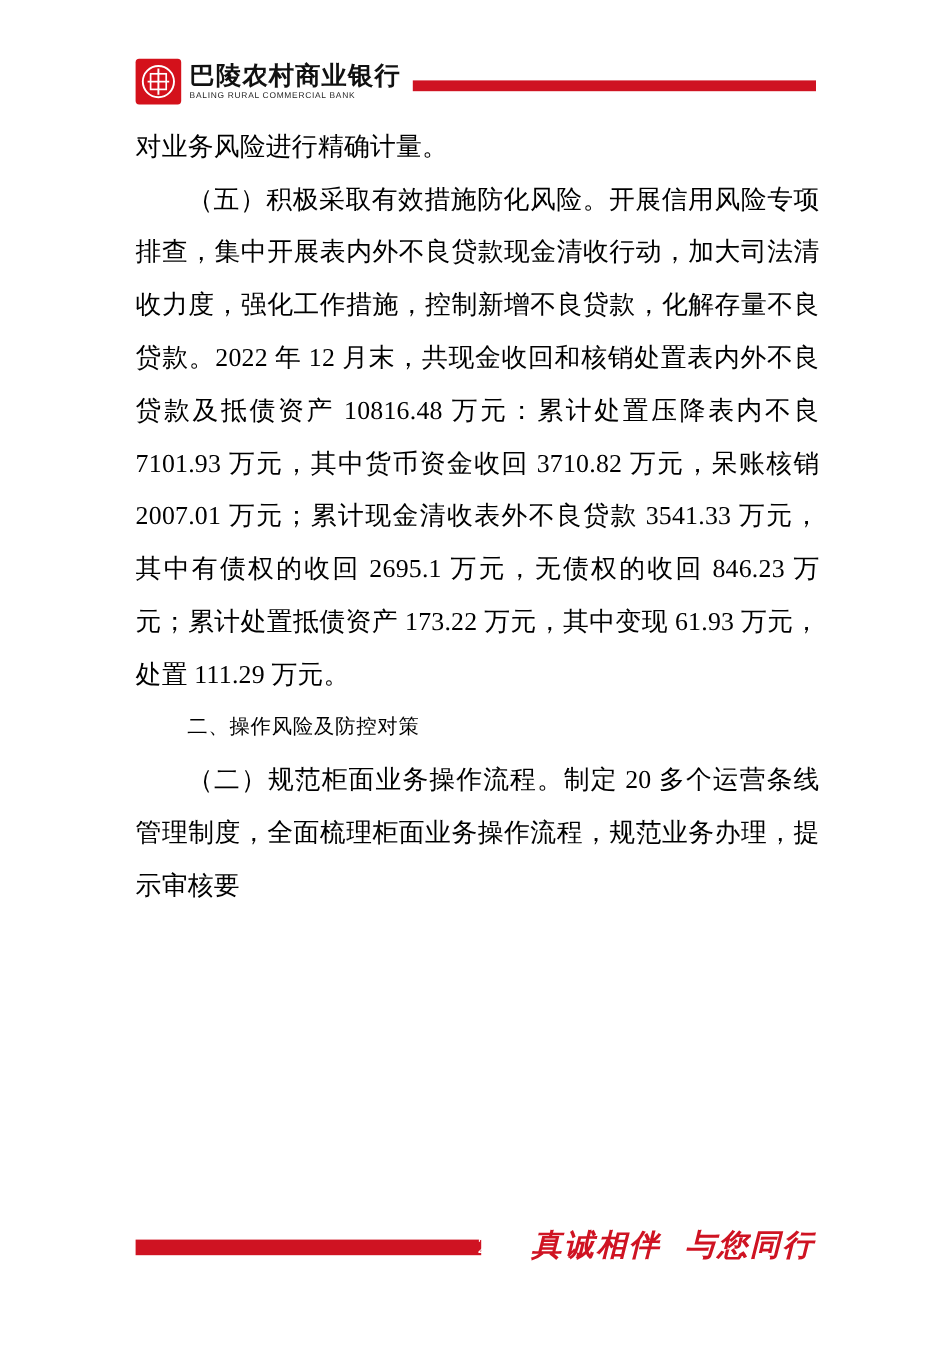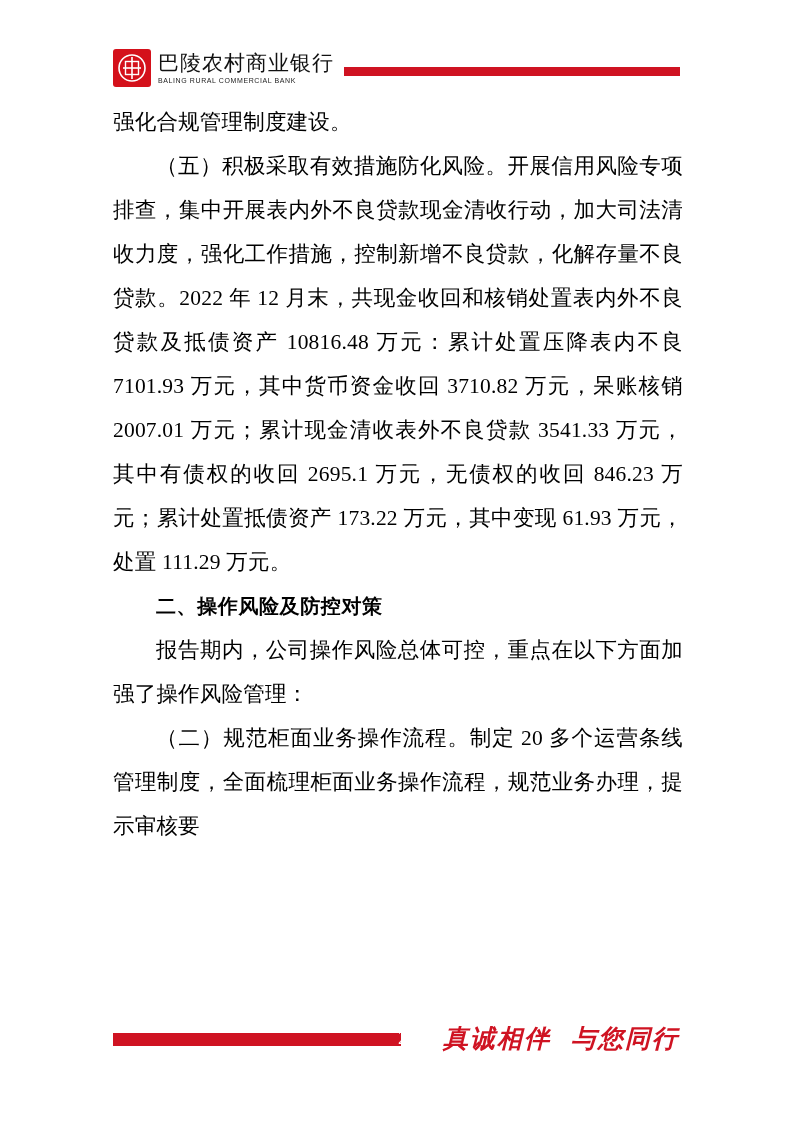--- a/index.html
+++ b/index.html
@@ -45,21 +45,21 @@
   .logo-mark svg { display: block; }
   .logo-text {
     margin-left: 7px;
     display: flex;
     flex-direction: column;
     justify-content: center;
     flex: none;
   }
   .logo-cn {
     font-family: "Liberation Serif", "DejaVu Serif", serif;
-    font-weight: normal;
+    font-weight: bold;
     font-size: 21px;
     line-height: 23px;
     letter-spacing: 1px;
     color: #111111;
     white-space: nowrap;
   }
   .logo-en {
     font-family: "Liberation Sans", sans-serif;
     font-size: 7px;
     line-height: 9px;
@@ -88,23 +88,23 @@
     line-height: 44px;
     text-align: justify;
     text-justify: inter-ideograph;
     margin: 0;
     letter-spacing: 0.2px;
   }
   .para.indent {
     text-indent: 43px;
   }
   .heading {
-    font-size: 20px;
+    font-size: 17px;
     line-height: 44px;
-    font-weight: bold;
+    font-weight: normal;
     margin: 0;
     text-indent: 43px;
     letter-spacing: 0.6px;
   }
 
   
   .footer {
     position: absolute;
     left: 113px;
     top: 1027px;
@@ -161,24 +161,23 @@
       </svg>
     </div>
     <div class="logo-text">
       <div class="logo-cn">巴陵农村商业银行</div>
       <div class="logo-en">BALING RURAL COMMERCIAL BANK</div>
     </div>
     <div class="header-bar"></div>
   </div>
 
   <div class="content">
-    <p class="para">强化合规管理制度建设。</p>
+    <p class="para">对业务风险进行精确计量。</p>
     <p class="para indent">（五）积极采取有效措施防化风险。开展信用风险专项排查，集中开展表内外不良贷款现金清收行动，加大司法清收力度，强化工作措施，控制新增不良贷款，化解存量不良贷款。2022 年 12 月末，共现金收回和核销处置表内外不良贷款及抵债资产 10816.48 万元：累计处置压降表内不良 7101.93 万元，其中货币资金收回 3710.82 万元，呆账核销 2007.01 万元；累计现金清收表外不良贷款 3541.33 万元，其中有债权的收回 2695.1 万元，无债权的收回 846.23 万元；累计处置抵债资产 173.22 万元，其中变现 61.93 万元，处置 111.29 万元。</p>
     <p class="heading">二、操作风险及防控对策</p>
-    <p class="para indent">报告期内，公司操作风险总体可控，重点在以下方面加强了操作风险管理：</p>
     <p class="para indent">（二）规范柜面业务操作流程。制定 20 多个运营条线管理制度，全面梳理柜面业务操作流程，规范业务办理，提示审核要</p>
   </div>
 
   <div class="footer">
     <div class="footer-bar"></div>
     <div class="page-number">23</div>
     <div class="footer-slogan">
       <span>真诚相伴</span><span class="gap"></span><span>与您同行</span>
     </div>
   </div>

